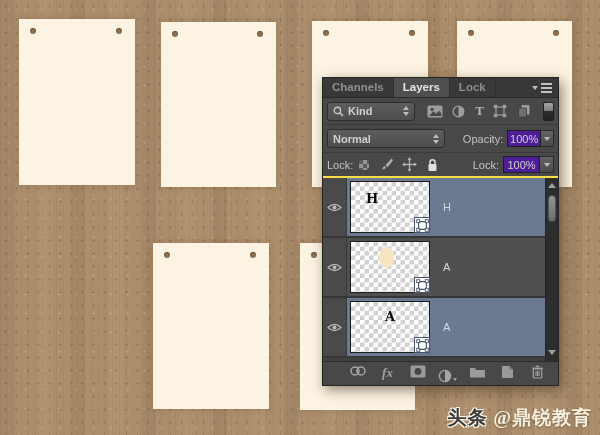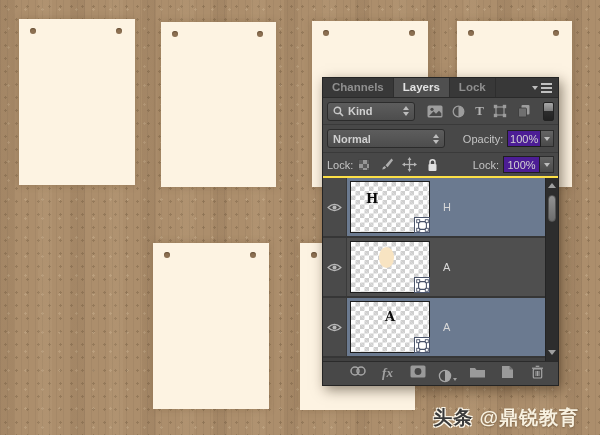--- a/index.html
+++ b/index.html
@@ -96,22 +96,22 @@
 
   
   .toolbar { height:24px; flex:0 0 24px; border-top:1px solid #2b2b2b; background:#484848;
     display:flex; align-items:center; padding-left:25px; gap:11px; }
   .tb-btn { width:19px; height:18px; display:flex; align-items:flex-start; justify-content:center; }
   .fx-glyph { font-family:"Liberation Serif", serif; font-style:italic; font-weight:bold; font-size:13px; color:#a2a2a2; }
   .adj-wrap { display:flex; align-items:flex-end; gap:1px; }
   .mini-tri { width:0;height:0;border-left:2.5px solid transparent;border-right:2.5px solid transparent;border-top:3.5px solid #a2a2a2; margin-bottom:2px; }
 
   
-  .watermark { position:absolute; right:21px; bottom:4px; z-index:20; font-size:19px; font-weight:bold;
-    font-family:Liberation Sans, sans-serif; letter-spacing:1px; white-space:nowrap; }
+  .watermark { position:absolute; right:8px; bottom:4px; z-index:20; font-size:19px; font-weight:bold;
+    font-family:Liberation Serif, serif; letter-spacing:1px; white-space:nowrap; }
   .wm-prefix { color:#3a3a3a;
     text-shadow:-1px -1px 0 #fdf8ec, 1px -1px 0 #fdf8ec, -1px 1px 0 #fdf8ec, 1px 1px 0 #fdf8ec; }
   .wm-suffix { color:#f8f1e0; text-shadow:0 1px 2px rgba(80,58,35,0.55); }
 </style>
 </head>
 <body>
 
 <div class="card" id="card1">
     <span class="hole l"></span>
     <span class="hole r"></span>

